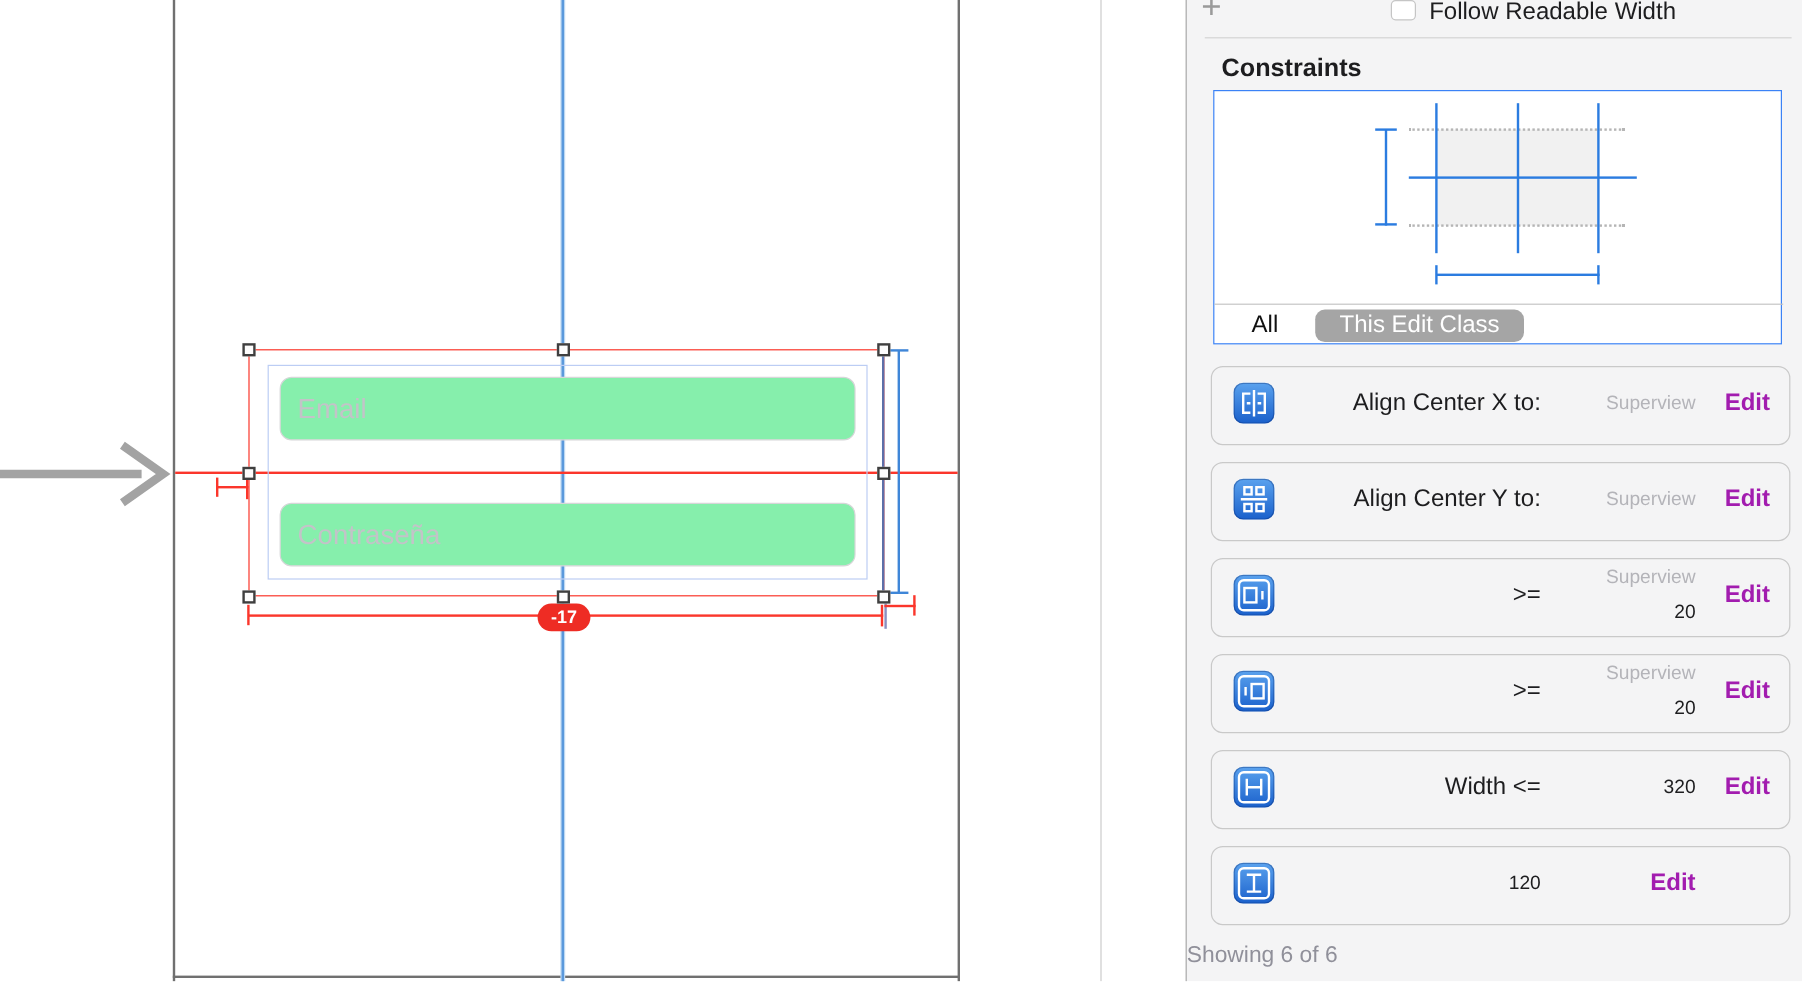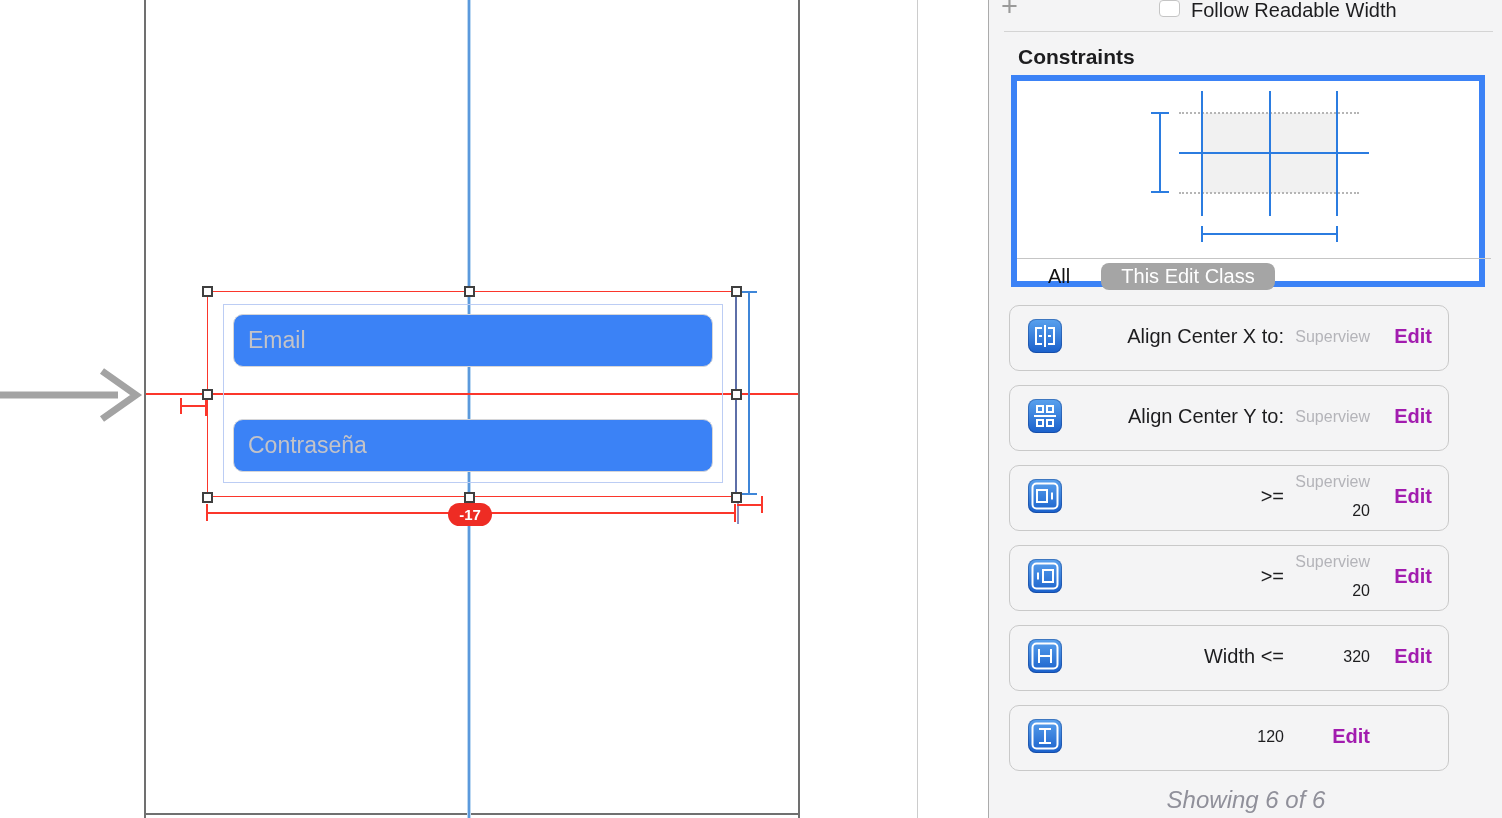--- a/index.html
+++ b/index.html
@@ -10,60 +10,60 @@
   
   .scene-edge{background:#707070;}
   .gutter-line{background:#cccccc;}
   .center-guide{background:#5b99dc;box-shadow:1px 0 0 #bcd8f2,-1px 0 0 #bcd8f2;}
   .red{background:#fb362b;}
 
   
   .sel-box{border:1.5px solid #fb362b;box-sizing:border-box;}
   .handle{width:11px;height:11px;background:#fdfdfd;border:2px solid #3f3f3f;box-sizing:border-box;}
   .stack-outline{border:1.5px solid #bccdf4;box-sizing:border-box;}
-  .tfield{box-sizing:border-box;border:1.5px solid #d6d6d8;border-radius:10px;background:#3b82f6;
+  .tfield{box-sizing:border-box;border:1.5px solid #d6d6d8;border-radius:10px;background:#86efac;
           font-family:"Liberation Sans", sans-serif;font-size:23px;padding:0 14px;outline:none;color:#333;}
   .tfield::placeholder{color:#c3c3c8;opacity:1;}
   .purple{background:#5e6fa8;}
   .purple2{background:#8a8fc0;}
   .blue{background:#3f86d8;}
   .badge{background:#ee2c24;color:#fff;border-radius:12px;font-size:15px;font-weight:700;
          display:flex;align-items:center;justify-content:center;}
 
   
   .inspector{left:988px;top:0;width:514px;height:818px;background:#f4f4f5;border-left:1px solid #ababab;box-sizing:border-box;}
   .plus{color:#9a9a9a;font-size:29px;font-weight:300;line-height:20px;}
   .checkbox{width:21px;height:17px;background:#fff;border:1.5px solid #c5c5c5;border-radius:4px;box-sizing:border-box;}
   .fr-label{font-size:20px;}
   .divider-h{background:#d4d4d4;height:1px;}
   .sec-title{font-size:21px;font-weight:700;}
-  .diagram-box{background:#ffffff;border:6px solid #3b82f6;box-sizing:border-box;}
+  .diagram-box{background:#ffffff;border:1px solid #3b82f6;box-sizing:border-box;}
   .dotted{border-top:2px dotted #b5b5b5;height:0;}
   .band{background:#f1f1f1;}
   .dblue{background:#2b7ce0;}
   .strip-div{background:#c5c5c5;height:1px;}
   .seg-all{font-size:20px;color:#111;}
   .seg-pill{background:#a5a5a5;color:#fff;border-radius:8px;font-size:20px;
             display:flex;align-items:center;justify-content:center;}
 
-  .card{left:20px;width:440px;height:66px;border:1.5px solid #c9c9c9;border-radius:10px;box-sizing:border-box;
+  .card{left:20px;width:483px;height:66px;border:1.5px solid #c9c9c9;border-radius:10px;box-sizing:border-box;
         display:grid;grid-template-columns:34px 212px 1fr 52px;column-gap:10px;align-items:center;
         padding:0 16px 4px 18px;}
   .cicon{width:34px;height:34px;border-radius:8px;background:linear-gradient(#5aa2ee,#1a60cb);
          box-shadow:inset 0 0 0 1px rgba(10,40,110,.35);display:flex;align-items:center;justify-content:center;}
   .cicon svg{display:block;}
   .stack{display:flex;flex-direction:column;justify-content:center;line-height:29px;}
   .stack span:empty{display:none;}
   .lbl{ text-align:right;font-size:20px;font-weight:500;color:#1d1d1f;}
   .val{ text-align:right;font-size:16px;}
   .muted{color:#b4b4b9;}
   .num{color:#1d1d1f;}
   .edit-btn{font-size:20px;font-weight:700;color:#a21caf;text-align:right;cursor:pointer;background:none;border:none;
             font-family:"Liberation Sans", sans-serif;padding:0;}
-  .footer{font-size:24px;color:#90909a;text-align:center;font-style:italic;}
+  .footer{font-size:19px;color:#90909a;text-align:left;}
 </style>
 </head>
 <body>
 
 <div id="app">
 
   <div class="abs scene-edge" style="left:144px;top:0;width:2px;height:818px;"></div>
   <div class="abs scene-edge" style="left:798px;top:0;width:2px;height:818px;"></div>
   <div class="abs scene-edge" style="left:144px;top:813px;width:656px;height:2px;"></div>
   <div class="abs gutter-line" style="left:917px;top:0;width:1px;height:818px;"></div>

